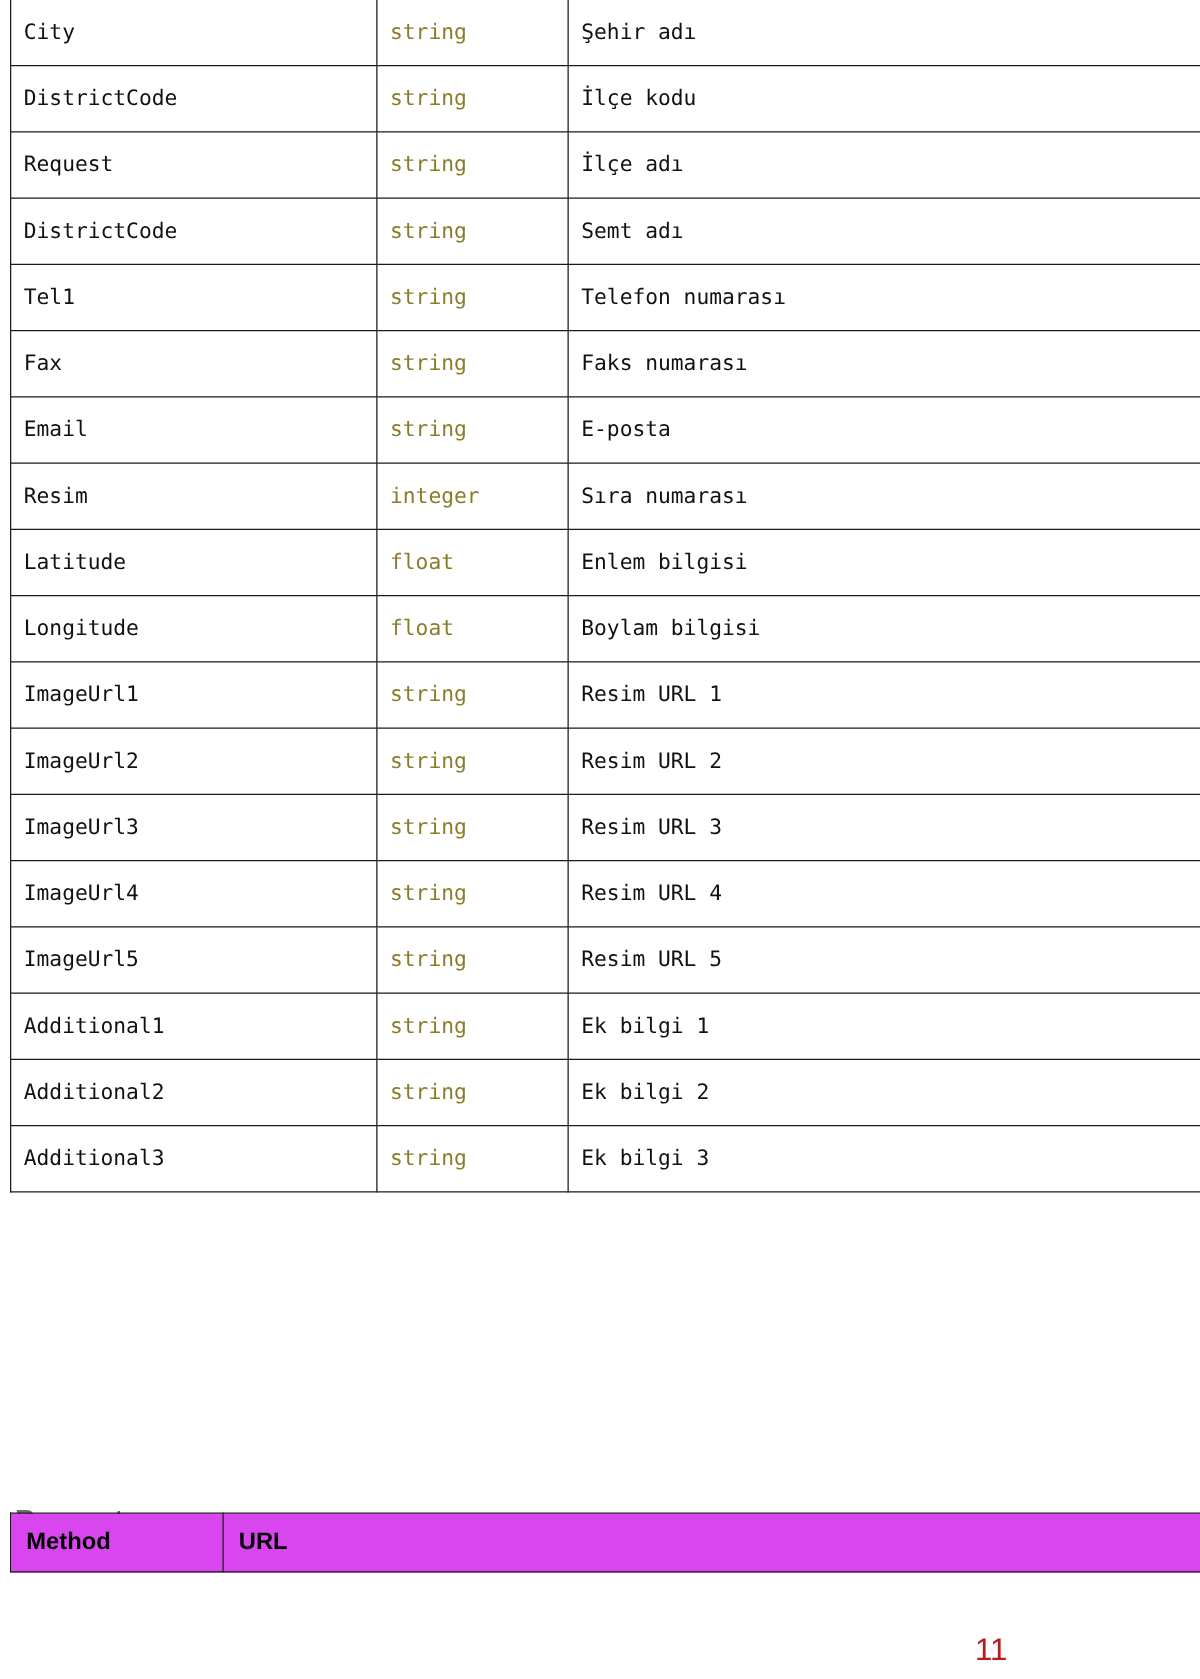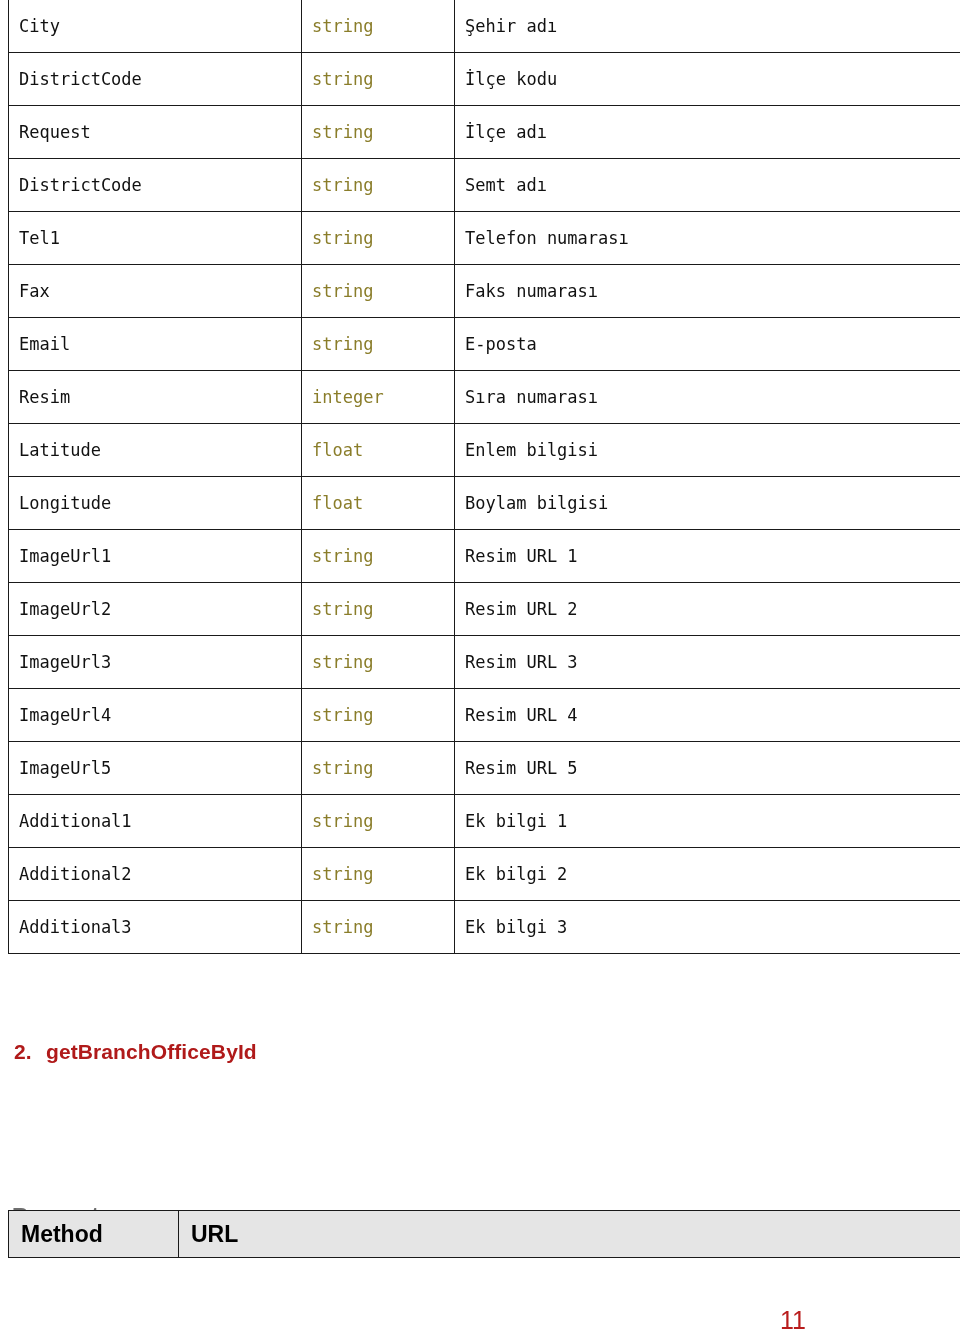--- a/index.html
+++ b/index.html
@@ -86,26 +86,26 @@
   
   .request-table {
     position: absolute;
     left: 8px;
     top: 1210px;
     width: 947px;
     border-collapse: collapse;
     table-layout: fixed;
   }
   .request-table th {
-    background: #e5e5e5;
+    background: #d946ef;
     border: 1px solid #1a1a1a;
     height: 46px;
     padding: 0 0 0 12px;
     text-align: left;
-    font-size: 23px;
+    font-size: 19px;
     font-weight: bold;
     color: #000000;
     vertical-align: middle;
     white-space: nowrap;
   }
   .rq-col-method { width: 157px; }
   .rq-col-url    { width: 790px; }
 
   
   .page-number {
@@ -209,23 +209,20 @@
           <td class="col-desc">Ek bilgi 2</td>
         </tr>
         <tr>
           <td class="col-name">Additional3</td>
           <td class="col-type">string</td>
           <td class="col-desc">Ek bilgi 3</td>
         </tr>
       </tbody>
   </table>
 
-  <div class="section-heading">
-    <span class="num">2.</span><span>getBranchOfficeById</span>
-  </div>
 
 
   <div class="sub-heading">Request</div>
 
   <table class="request-table">
     <thead>
       <tr>
         <th class="rq-col-method">Method</th>
         <th class="rq-col-url">URL</th>
       </tr>

